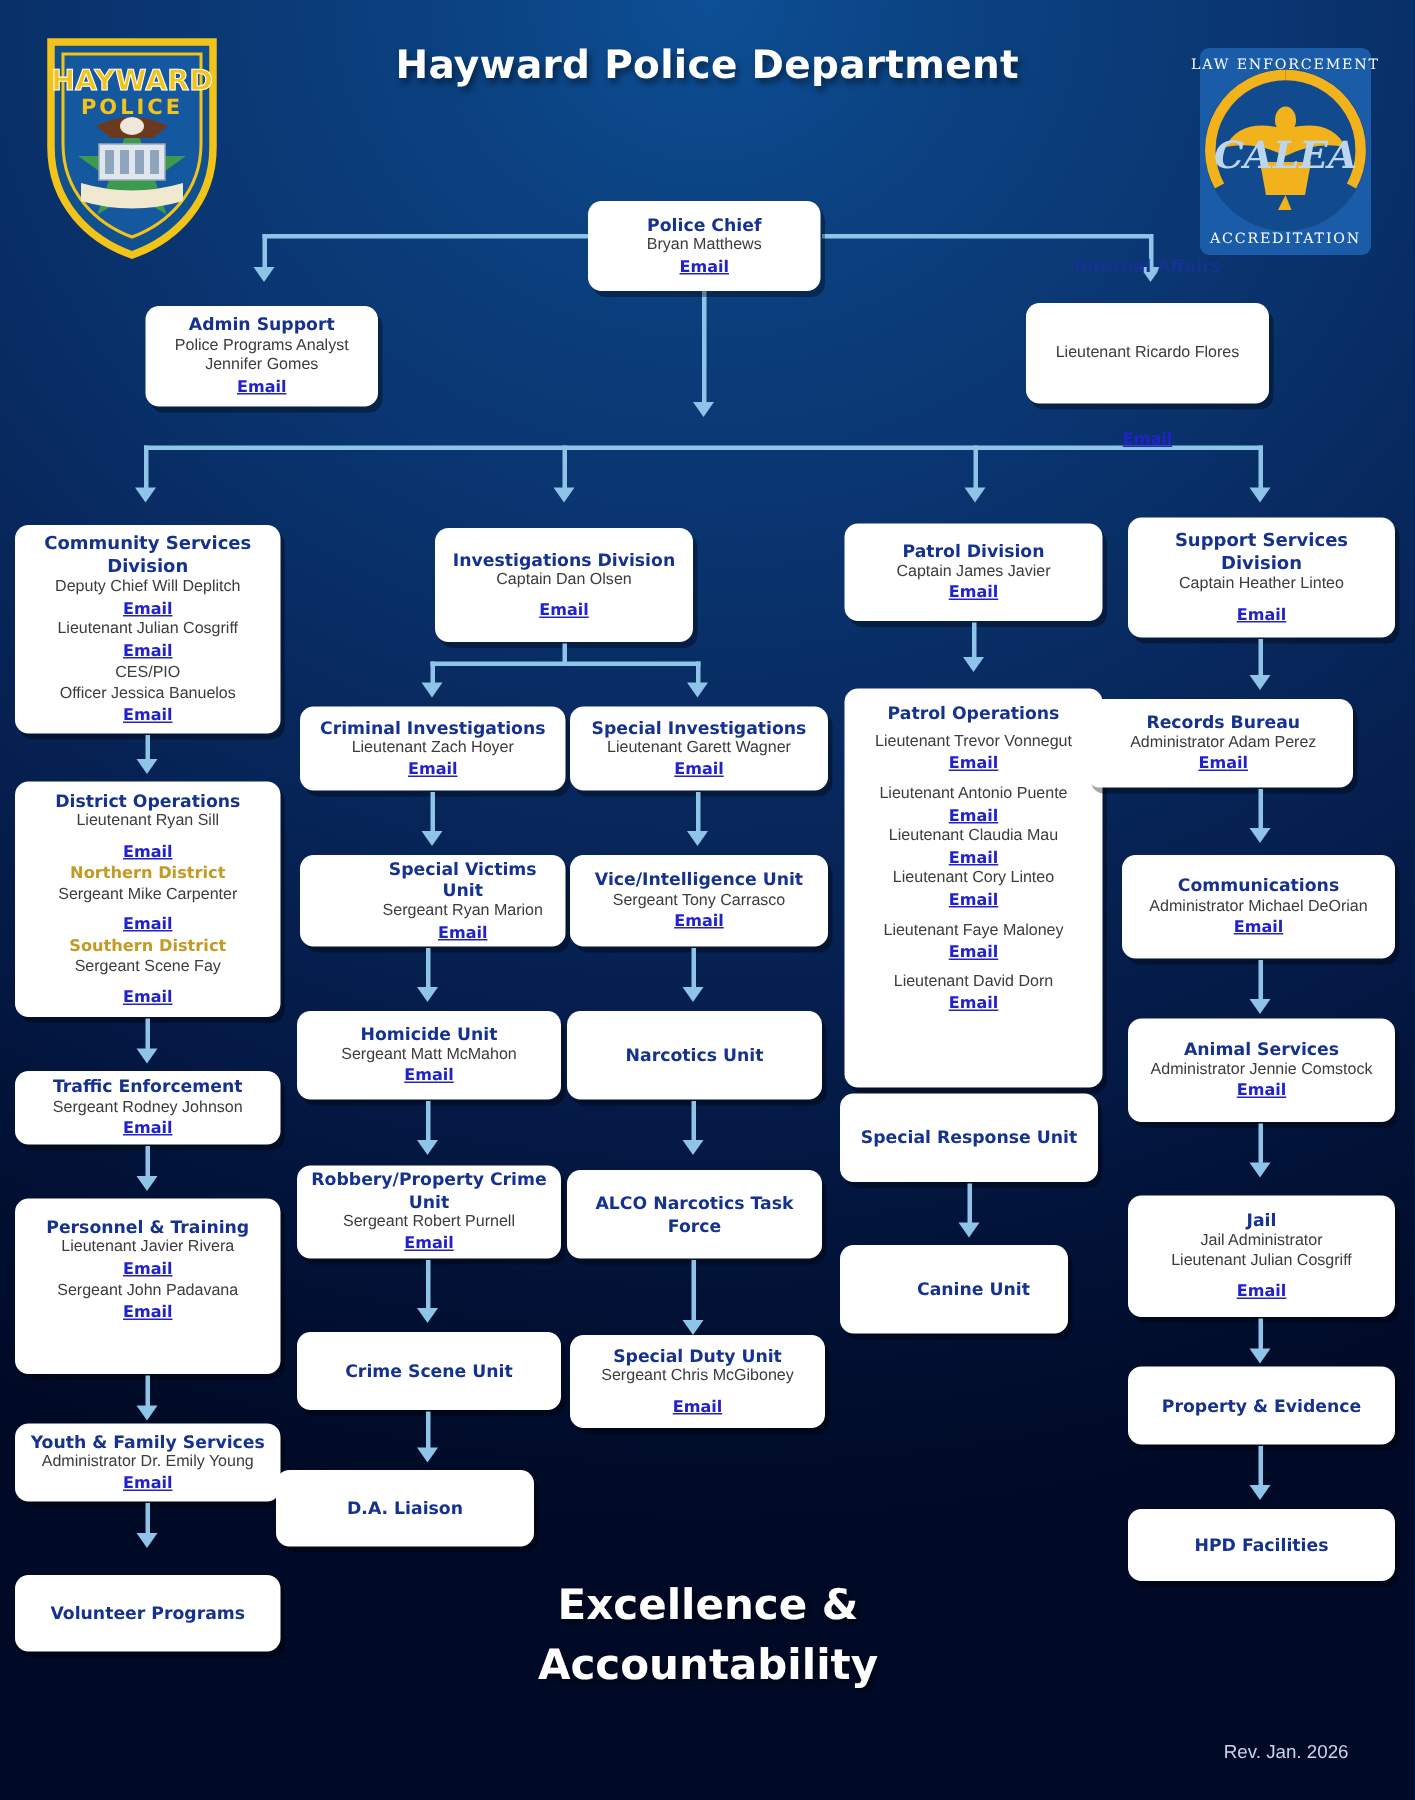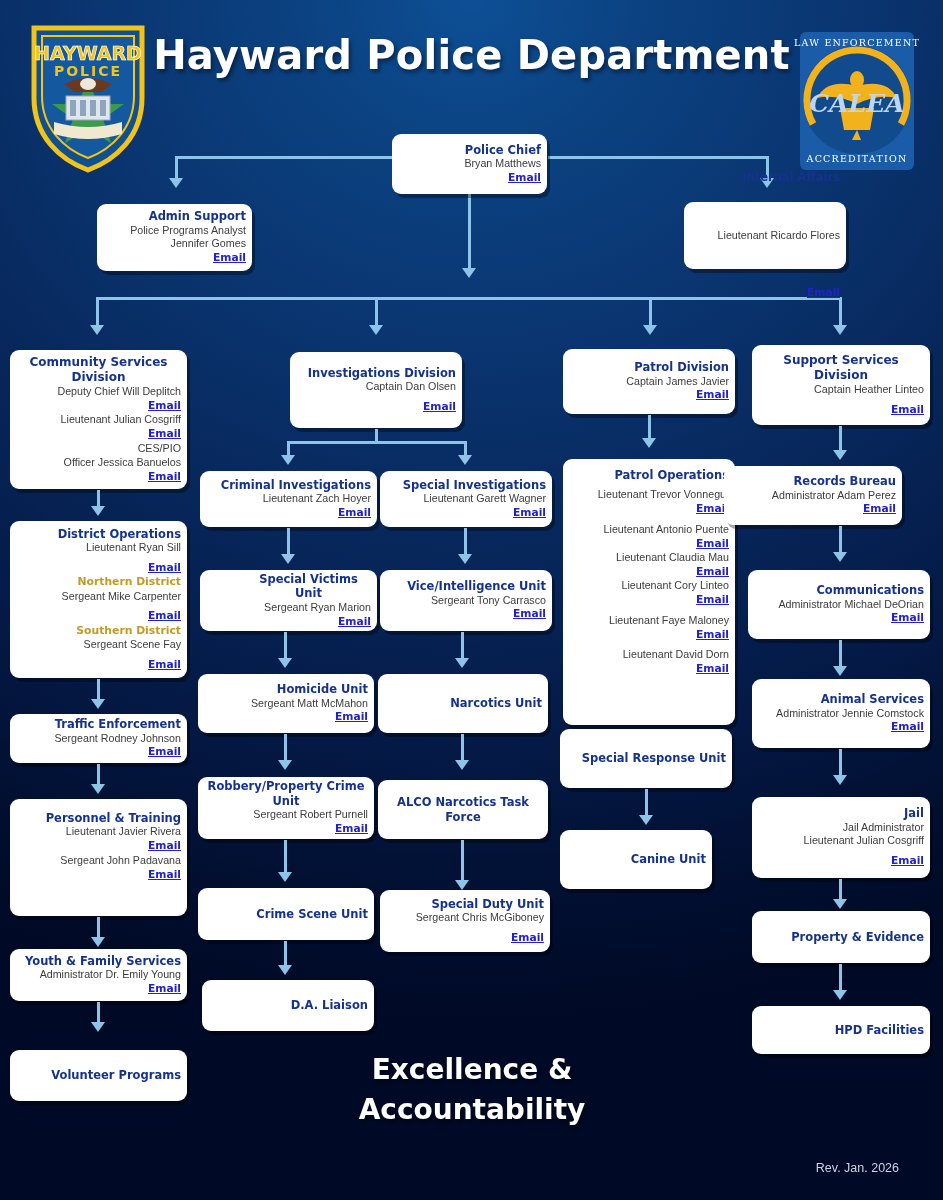--- a/index.html
+++ b/index.html
@@ -9,39 +9,39 @@
     background:#06204d;
   }
   #stage{
     position:relative;width:943px;height:1200px;overflow:hidden;
     background:
       radial-gradient(120% 85% at 50% 0%, #0d4f95 0%, #0b4180 16%, #0a3570 34%, #07265a 55%, #041945 74%, #010e2f 90%, #000a26 100%);
   }
   
   .title{
     position:absolute;left:0;right:0;top:26px;text-align:center;
-    color:#ffffff;font-weight:bold;font-size:40px;line-height:1.45;
+    color:#ffffff;font-weight:bold;font-size:26px;line-height:1.45;
     letter-spacing:.2px;
     text-shadow:2px 3px 4px rgba(0,0,0,.45);
     font-family:"DejaVu Sans", sans-serif;
   }
   .title div{display:block;}
 
   
   .badge{position:absolute;}
   #hpd-badge{left:26px;top:22px;width:124px;height:154px;}
   #calea-badge{left:792px;top:26px;width:130px;height:150px;}
 
   
   .box{
     position:absolute;background:#ffffff;border-radius:9px;
     box-shadow:3px 4px 0 rgba(0,0,0,.35);
     box-sizing:border-box;
     display:flex;flex-direction:column;justify-content:center;
-    align-items:flex-end;text-align:center;
+    align-items:center;text-align:center;
     padding:5px 6px;
   }
   .bt{ 
     color:#15328f;font-weight:bold;font-size:11.5px;line-height:1.25;
     font-family:"DejaVu Sans", sans-serif;
   }
   .bt.lg{font-size:12px;}
   .ln{color:#3c3c3c;font-size:10.7px;line-height:1.3;}
   .em{
     color:#2222cc;font-size:10.7px;font-weight:bold;line-height:1.35;
@@ -297,21 +297,21 @@
   <div class="box" style="left:380px;top:890px;width:170px;height:62px;">
     <div class="bt">Special Duty Unit</div>
     <div class="ln">Sergeant Chris McGiboney</div>
     <div class="sp"></div>
     <div class="em">Email</div>
   </div>
 
   <div class="conn vline" style="left:284px;top:941px;height:26px;"></div>
   <div class="arrow" style="left:278px;top:965px;"></div>
 
-  <div class="box" style="left:202px;top:980px;width:172px;height:51px;">
+  <div class="box" style="left:184px;top:980px;width:172px;height:51px;">
     <div class="bt">D.A. Liaison</div>
   </div>
 
   <div class="box" style="left:563px;top:349px;width:172px;height:65px;">
     <div class="bt">Patrol Division</div>
     <div class="ln">Captain James Javier</div>
     <div class="em">Email</div>
   </div>
   <div class="conn vline" style="left:648px;top:415px;height:25px;"></div>
   <div class="arrow" style="left:642px;top:438px;"></div>

